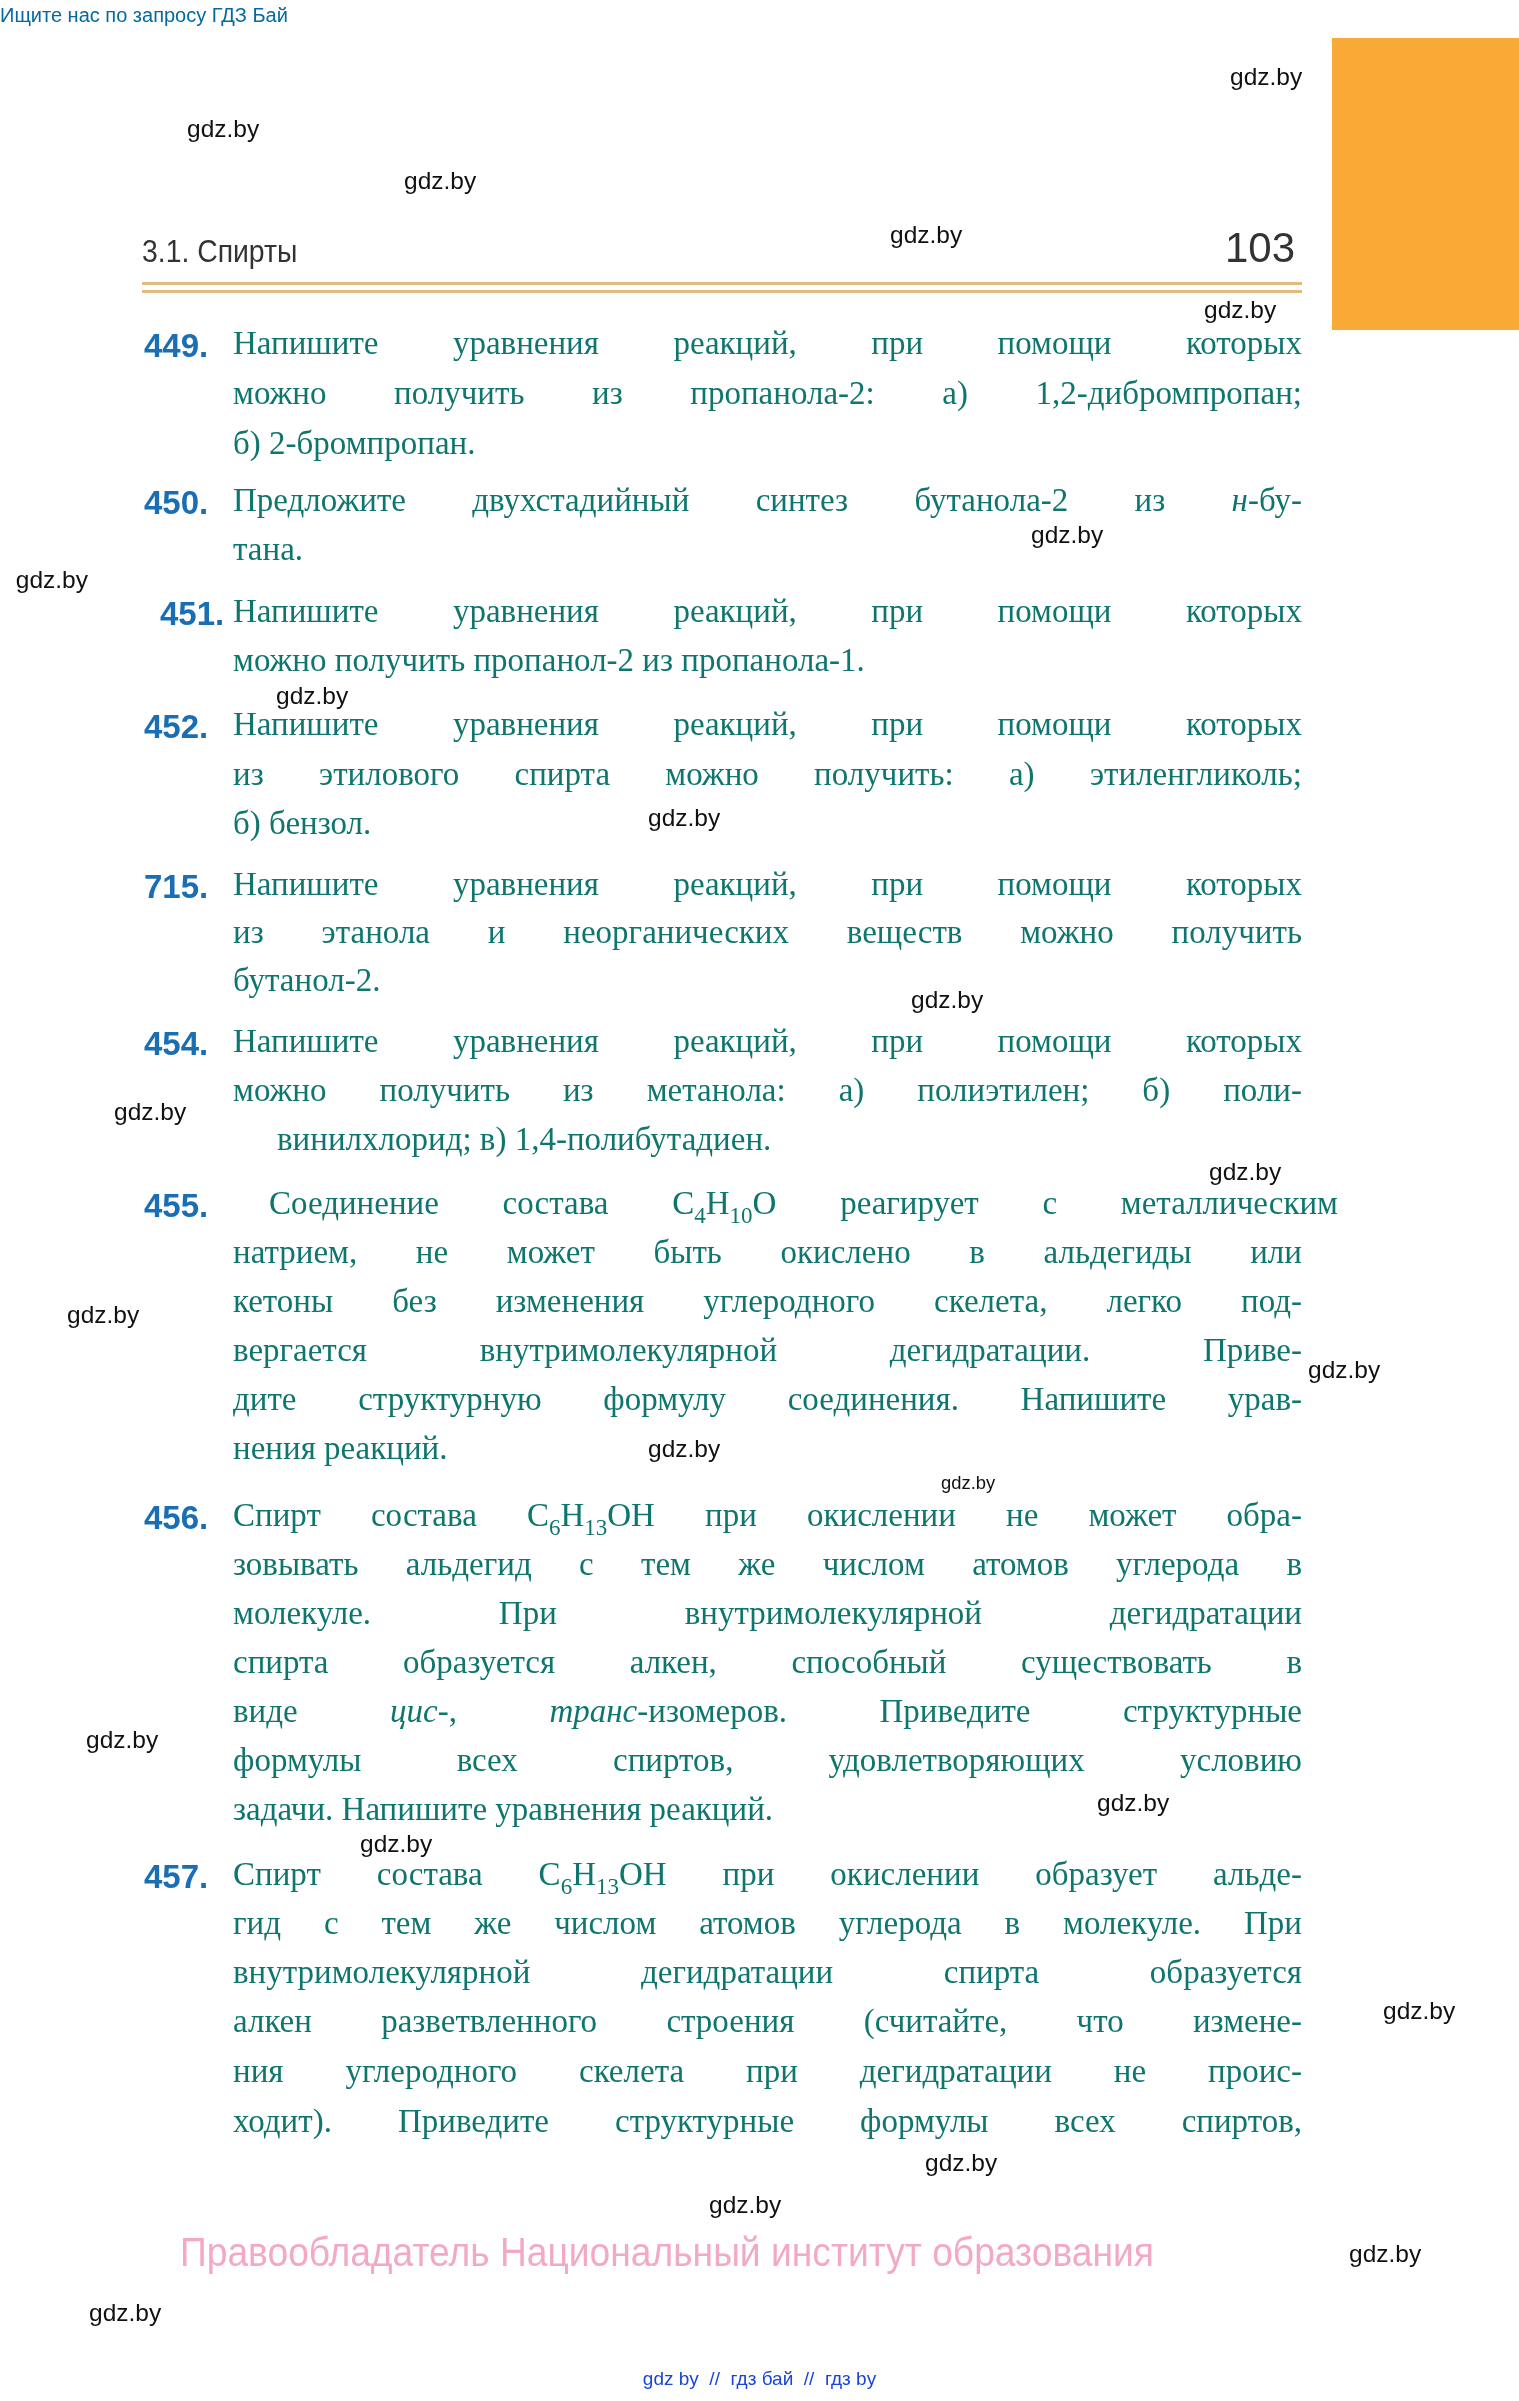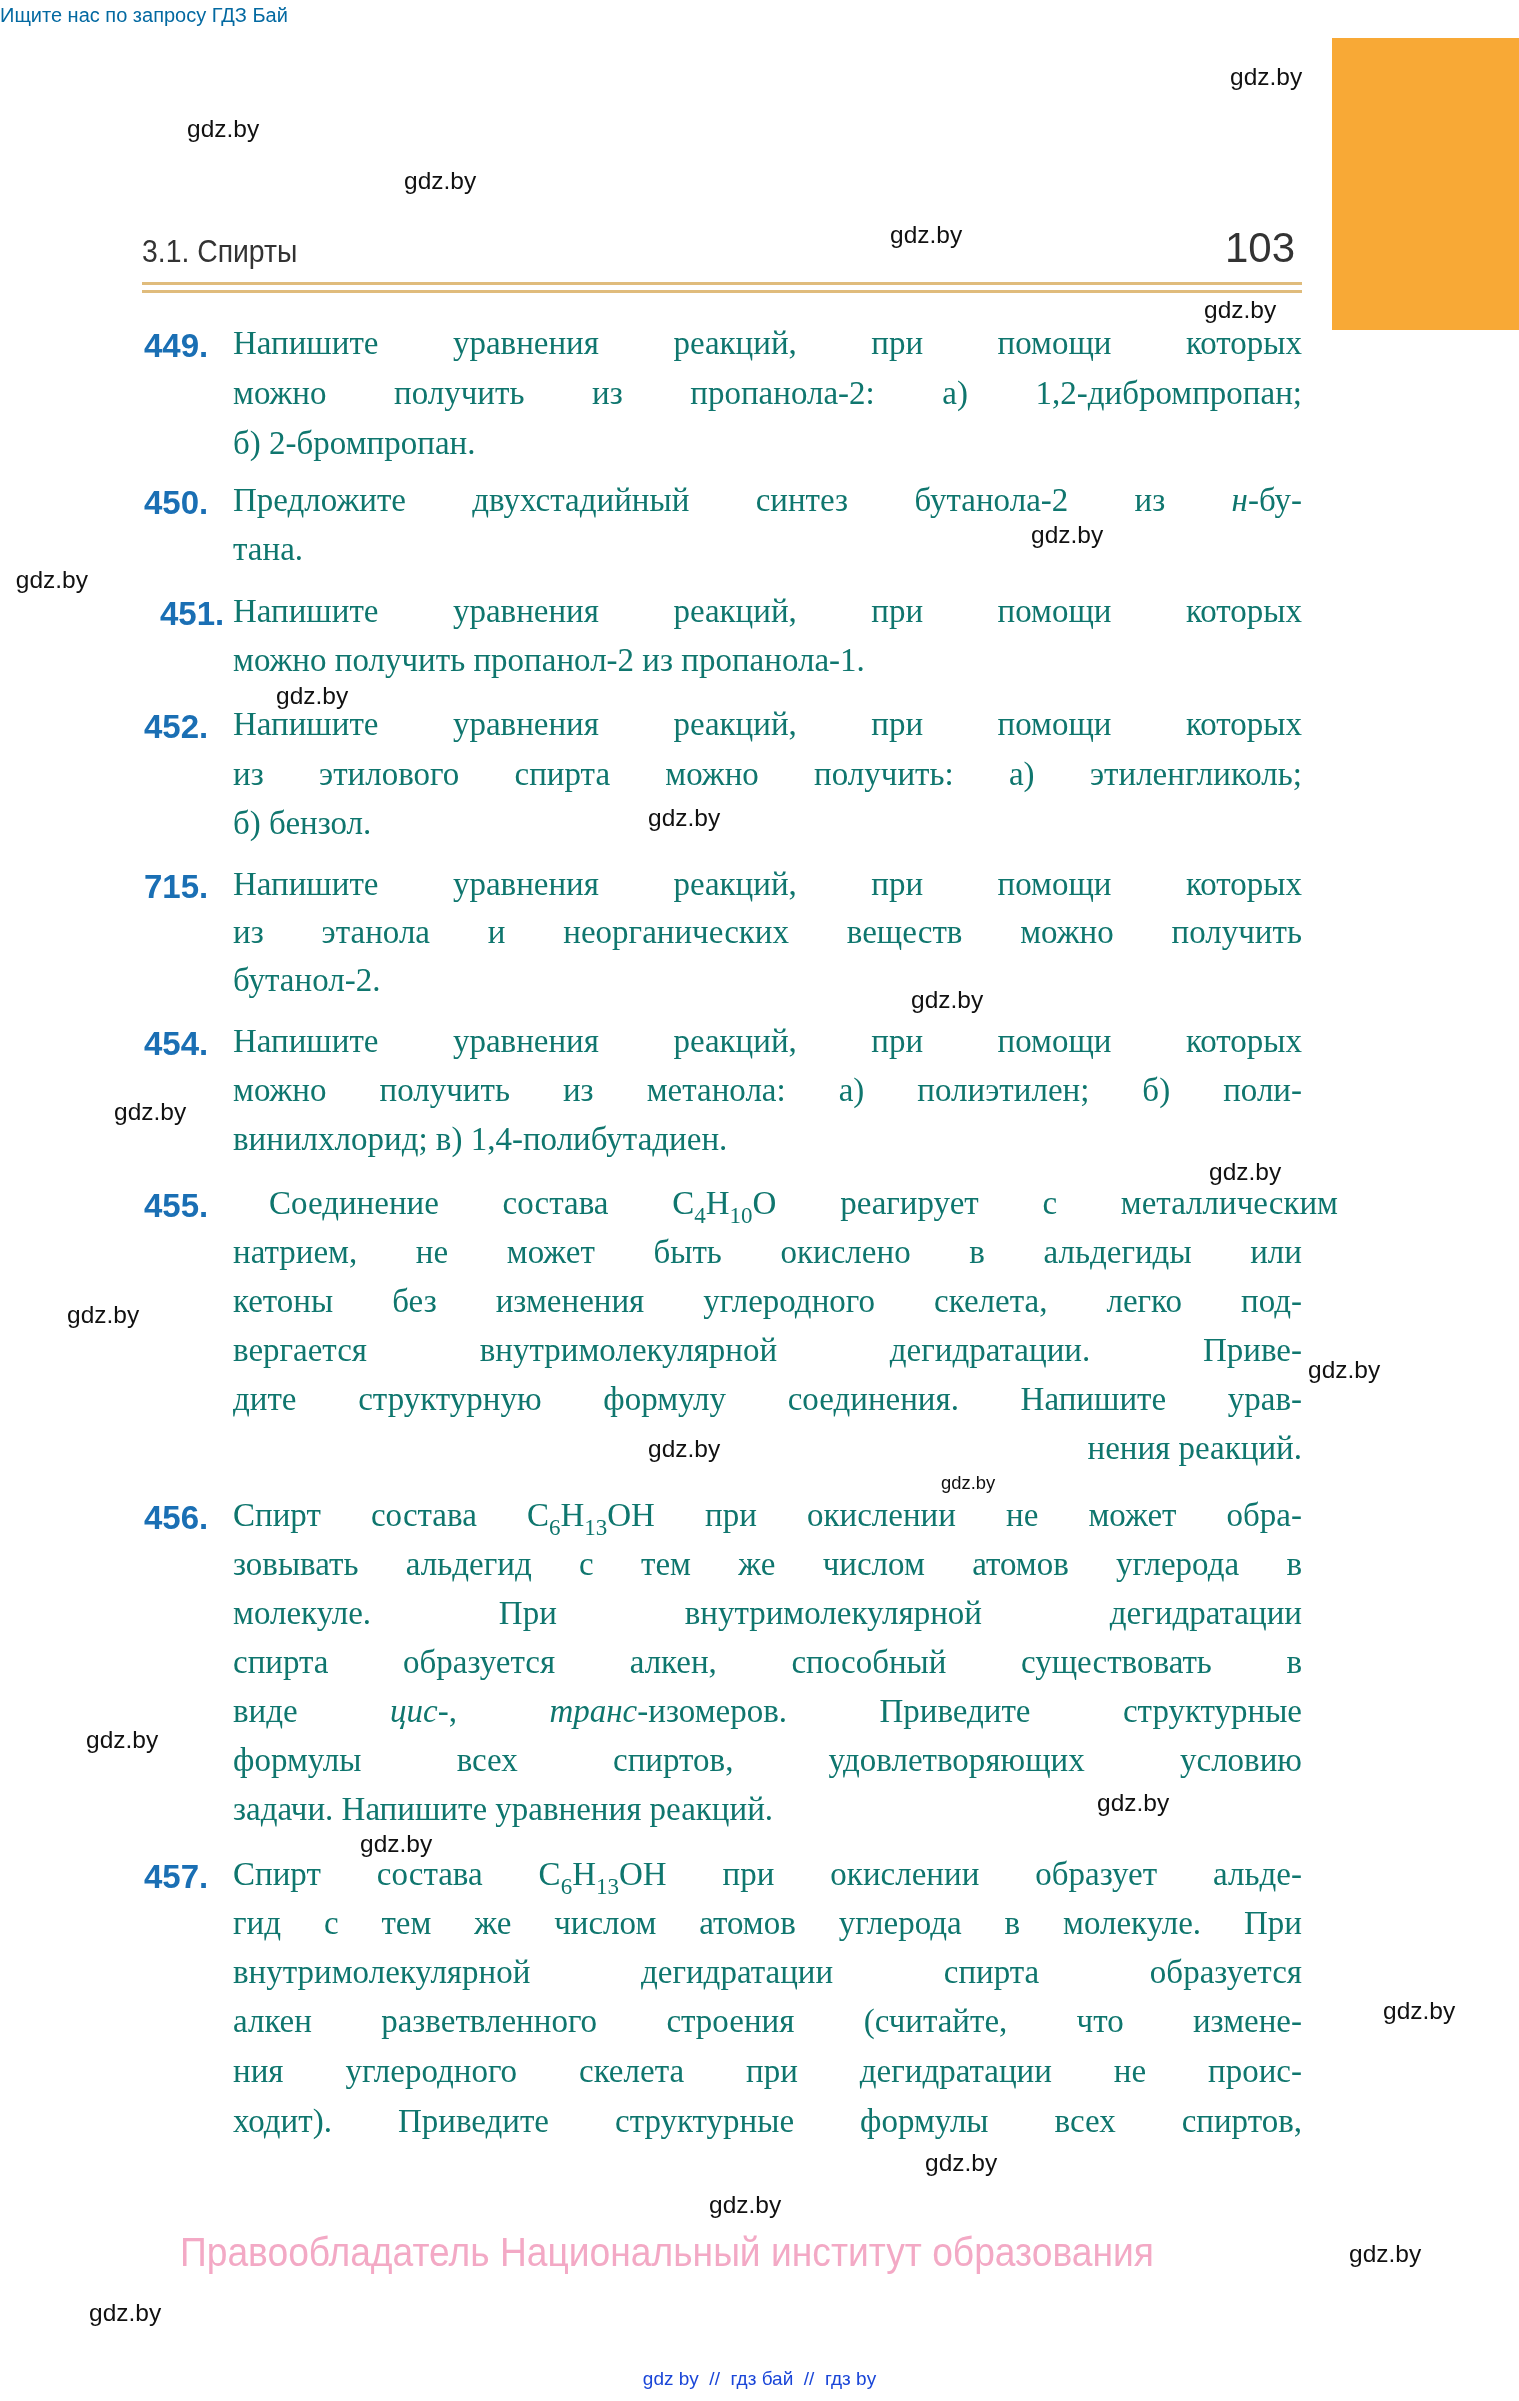--- a/index.html
+++ b/index.html
@@ -75,28 +75,28 @@
     <div class="abs line j" style="top: 726px;">Напишите уравнения реакций, при помощи которых</div>
     <div class="abs line j" style="top: 776px;">из этилового спирта можно получить: а) этиленгликоль;</div>
     <div class="abs line" style="top: 825px;">б) бензол.</div>
     <div class="abs num" style="top: 886px;">715.</div>
     <div class="abs line j" style="top: 886px;">Напишите уравнения реакций, при помощи которых</div>
     <div class="abs line j" style="top: 934px;">из этанола и неорганических веществ можно получить</div>
     <div class="abs line" style="top: 982px;">бутанол-2.</div>
     <div class="abs num" style="top: 1043px;">454.</div>
     <div class="abs line j" style="top: 1043px;">Напишите уравнения реакций, при помощи которых</div>
     <div class="abs line j" style="top: 1092px;">можно получить из метанола: а) полиэтилен; б) поли-</div>
-    <div class="abs line" style="top: 1141px;">винилхлорид; в) 1,4-полибутадиен.</div>
+    <div class="abs line" style="top: 1141px; margin-left: 44px;">винилхлорид; в) 1,4-полибутадиен.</div>
     <div class="abs num" style="top: 1205px;">455.</div>
     <div class="abs line j" style="top: 1205px; margin-left: 36px;">Соединение состава C<sub>4</sub>H<sub>10</sub>O реагирует с металлическим</div>
     <div class="abs line j" style="top: 1254px;">натрием, не может быть окислено в альдегиды или</div>
     <div class="abs line j" style="top: 1303px;">кетоны без изменения углеродного скелета, легко под-</div>
     <div class="abs line j" style="top: 1352px;">вергается внутримолекулярной дегидратации. Приве-</div>
     <div class="abs line j" style="top: 1401px;">дите структурную формулу соединения. Напишите урав-</div>
-    <div class="abs line" style="top: 1450px; text-align: right;">нения реакций.</div>
+    <div class="abs line" style="top: 1450px;">нения реакций.</div>
     <div class="abs num" style="top: 1517px;">456.</div>
     <div class="abs line j" style="top: 1517px;">Спирт состава C<sub>6</sub>H<sub>13</sub>OH при окислении не может обра-</div>
     <div class="abs line j" style="top: 1566px;">зовывать альдегид с тем же числом атомов углерода в</div>
     <div class="abs line j" style="top: 1615px;">молекуле. При внутримолекулярной дегидратации</div>
     <div class="abs line j" style="top: 1664px;">спирта образуется алкен, способный существовать в</div>
     <div class="abs line j" style="top: 1713px;">виде <i>цис</i>-, <i>транс</i>-изомеров. Приведите структурные</div>
     <div class="abs line j" style="top: 1762px;">формулы всех спиртов, удовлетворяющих условию</div>
     <div class="abs line" style="top: 1811px;">задачи. Напишите уравнения реакций.</div>
     <div class="abs num" style="top: 1876px;">457.</div>
     <div class="abs line j" style="top: 1876px;">Спирт состава C<sub>6</sub>H<sub>13</sub>OH при окислении образует альде-</div>

